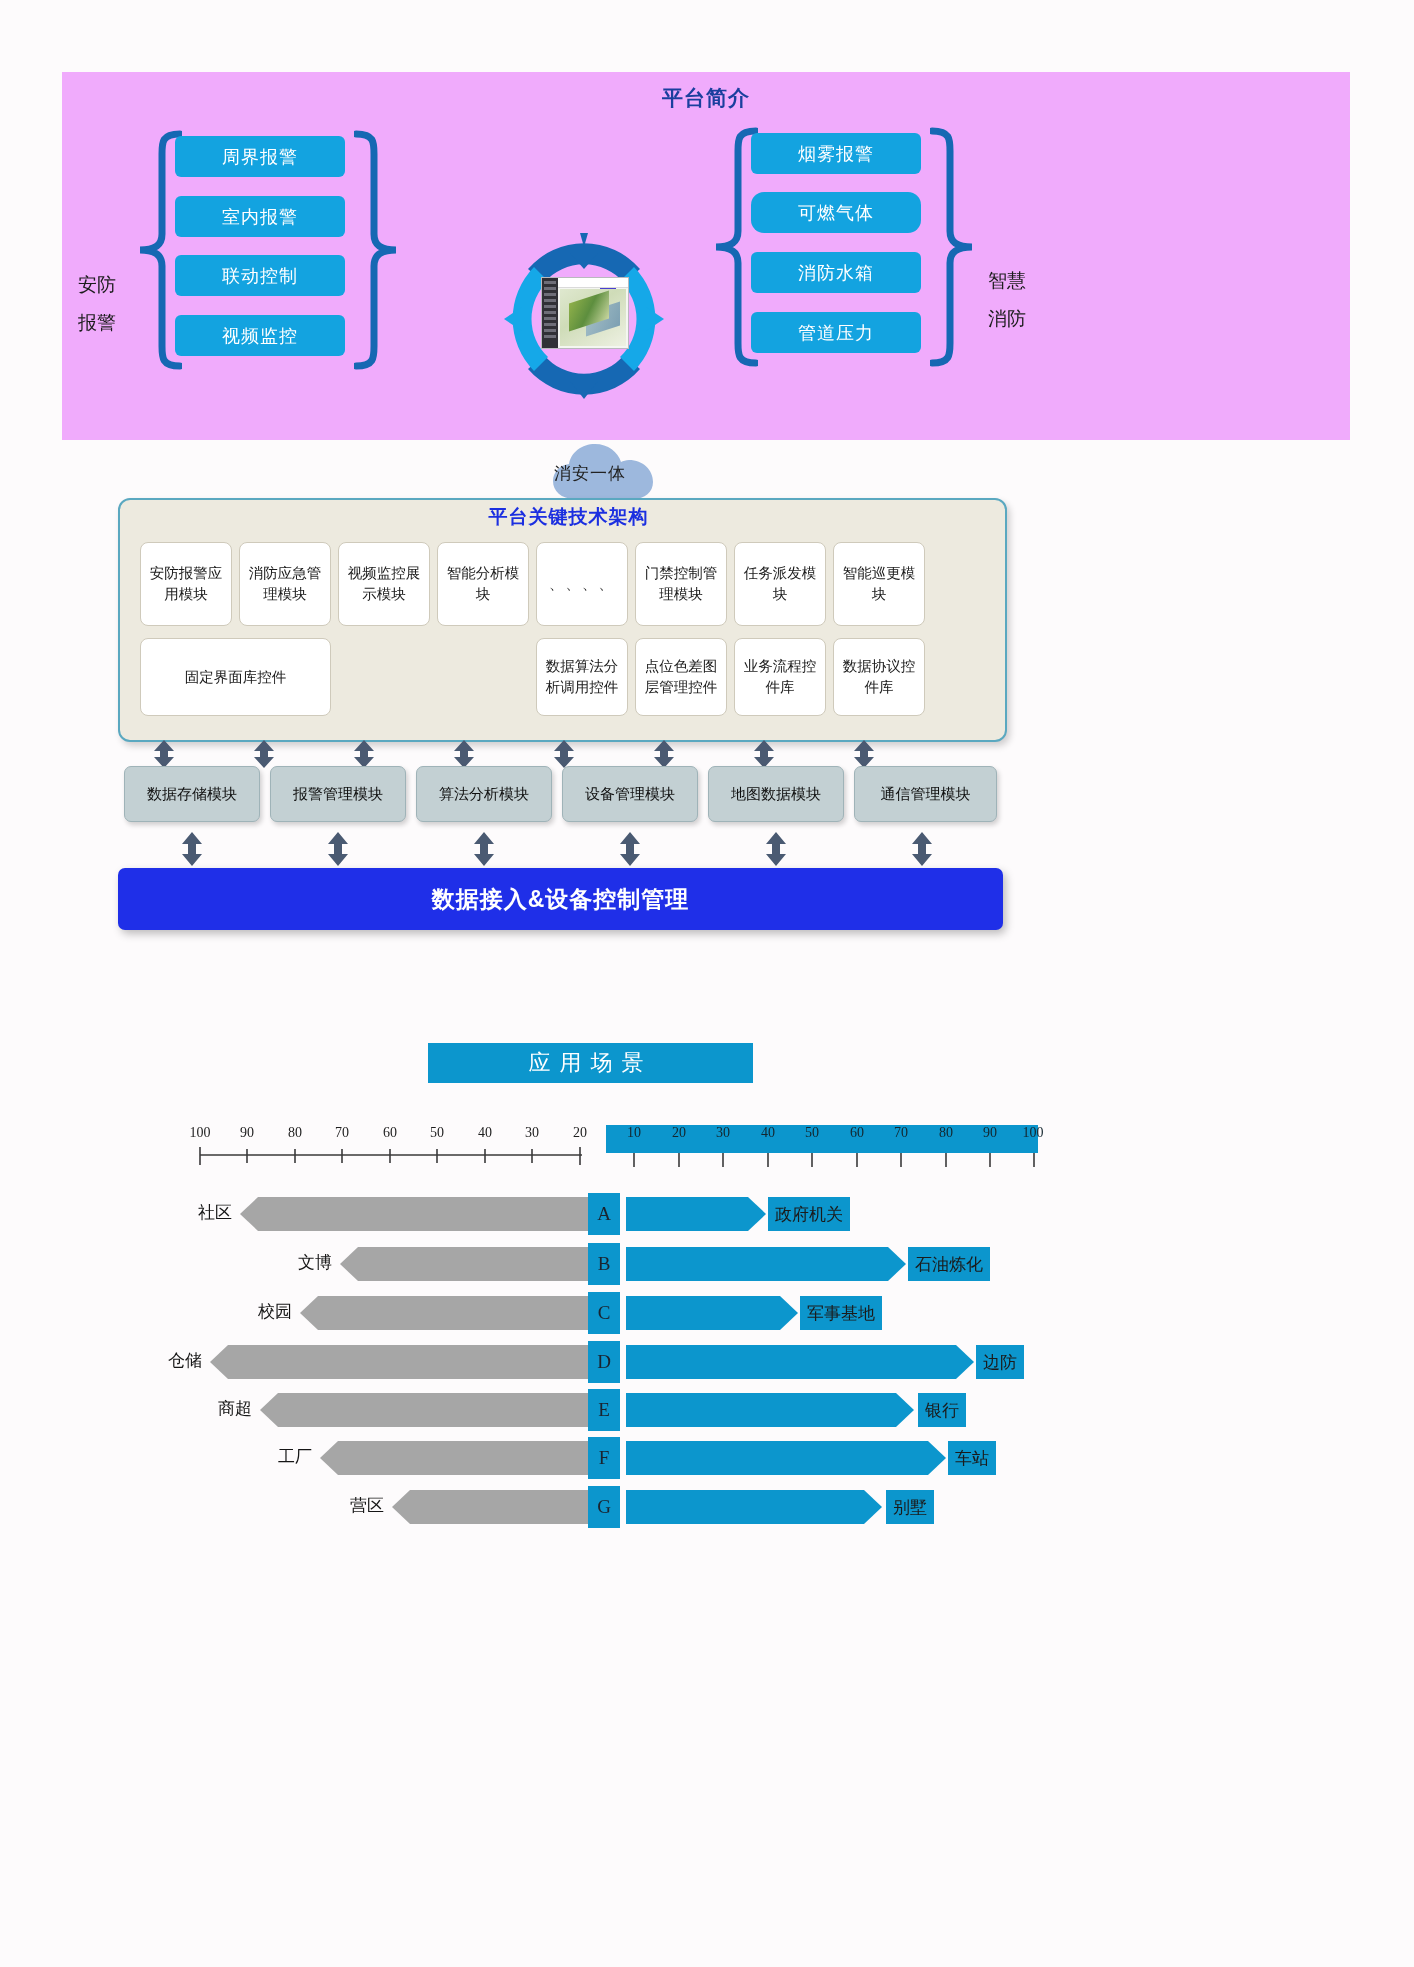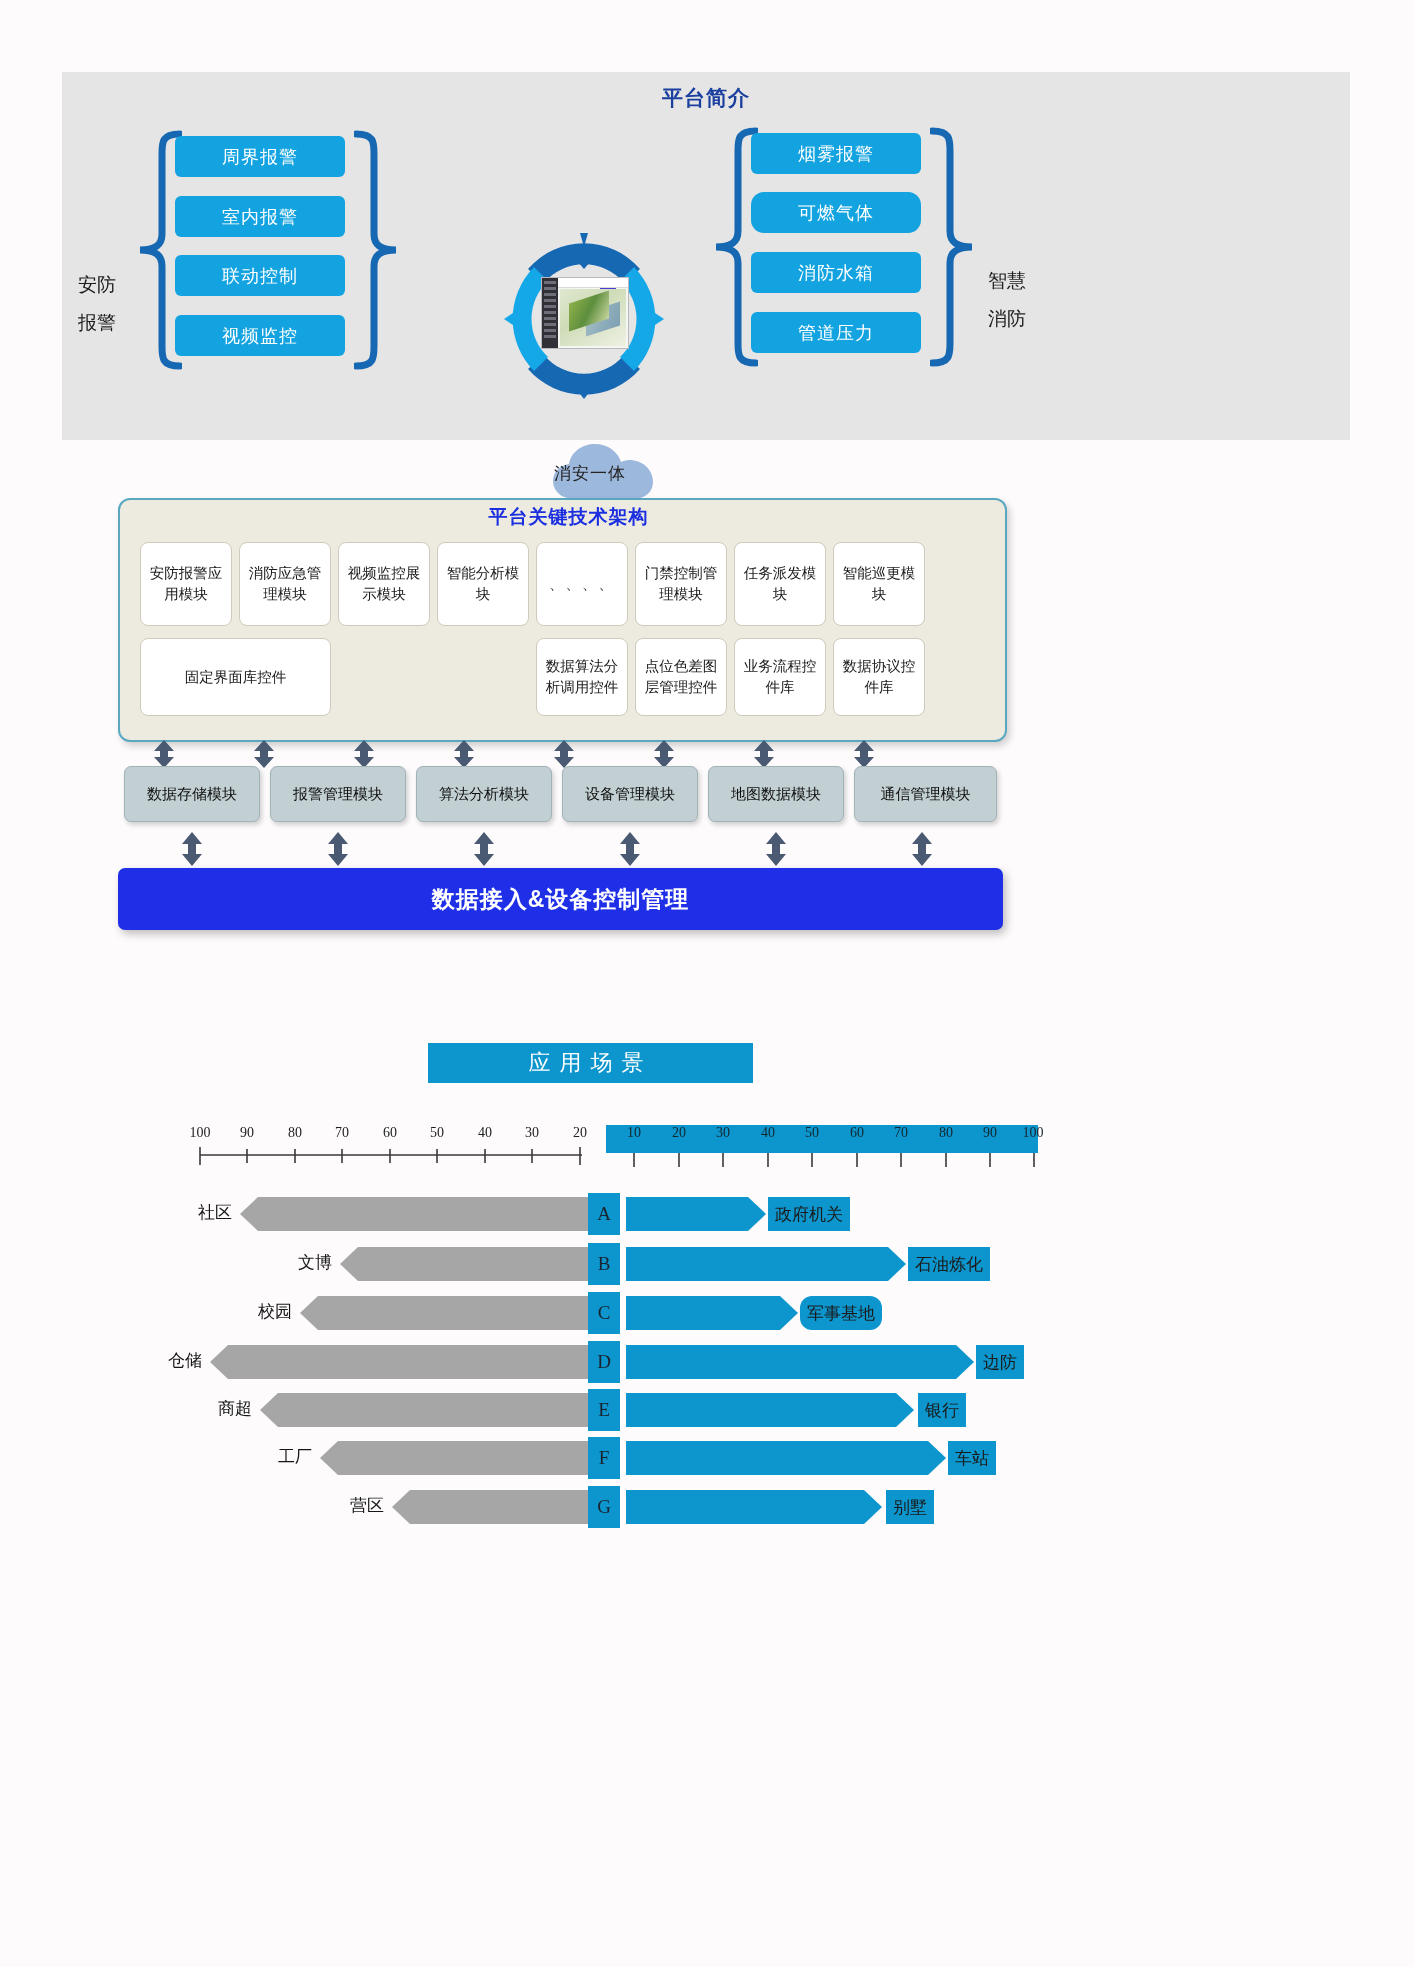--- a/index.html
+++ b/index.html
@@ -4,21 +4,21 @@
 <style>
   html,body{margin:0;padding:0;}
   body{
     width:1414px;height:1967px;
     background:#fdfbfc;
     font-family:"Liberation Sans","DejaVu Sans",sans-serif;
     position:relative;overflow:hidden;
   }
 
   
-  #sec-intro{position:absolute;left:62px;top:72px;width:1288px;height:368px;background:#e5e5e5;}
+  #sec-intro{position:absolute;left:62px;top:72px;width:1288px;height:368px;background:#f0abfc;}
   #intro-title{
     position:absolute;left:0;top:12px;width:1288px;text-align:center;
     font-size:21px;font-weight:bold;color:#1a3f9e;letter-spacing:1px;
   }
 
   .brace{position:absolute;width:46px;}
   .brace svg{display:block;}
 
   .side-label{
     position:absolute;width:70px;text-align:center;font-size:19px;color:#1c1c1c;
@@ -469,21 +469,21 @@
         </svg>
     </div>
     <div class="letterbox">
         <span>C</span>
       </div>
     <div class="bluearrow" style="width:172px;">
       <svg width="172" height="34" viewBox="0 0 172 34" preserveAspectRatio="none">
           <polygon points="0,0 154,0 172,17 154,34 0,34" fill="#0c96cd"></polygon>
         </svg>
     </div>
-    <div class="rightlabel" style="left:772px;border-radius:12px;">军事基地</div>
+    <div class="rightlabel" style="left:772px;">军事基地</div>
   </div>
 
   <div class="row" style="top:310px;">
     <div class="rowlabel" style="left:50px;width:124px;">仓储</div>
     <div class="grayarrow" style="left:182px;width:378px;">
       <svg width="378" height="34" viewBox="0 0 378 34" preserveAspectRatio="none">
           <polygon points="0,17 18,0 378,0 378,34 18,34" fill="#a6a6a6"></polygon>
         </svg>
     </div>
     <div class="letterbox">

